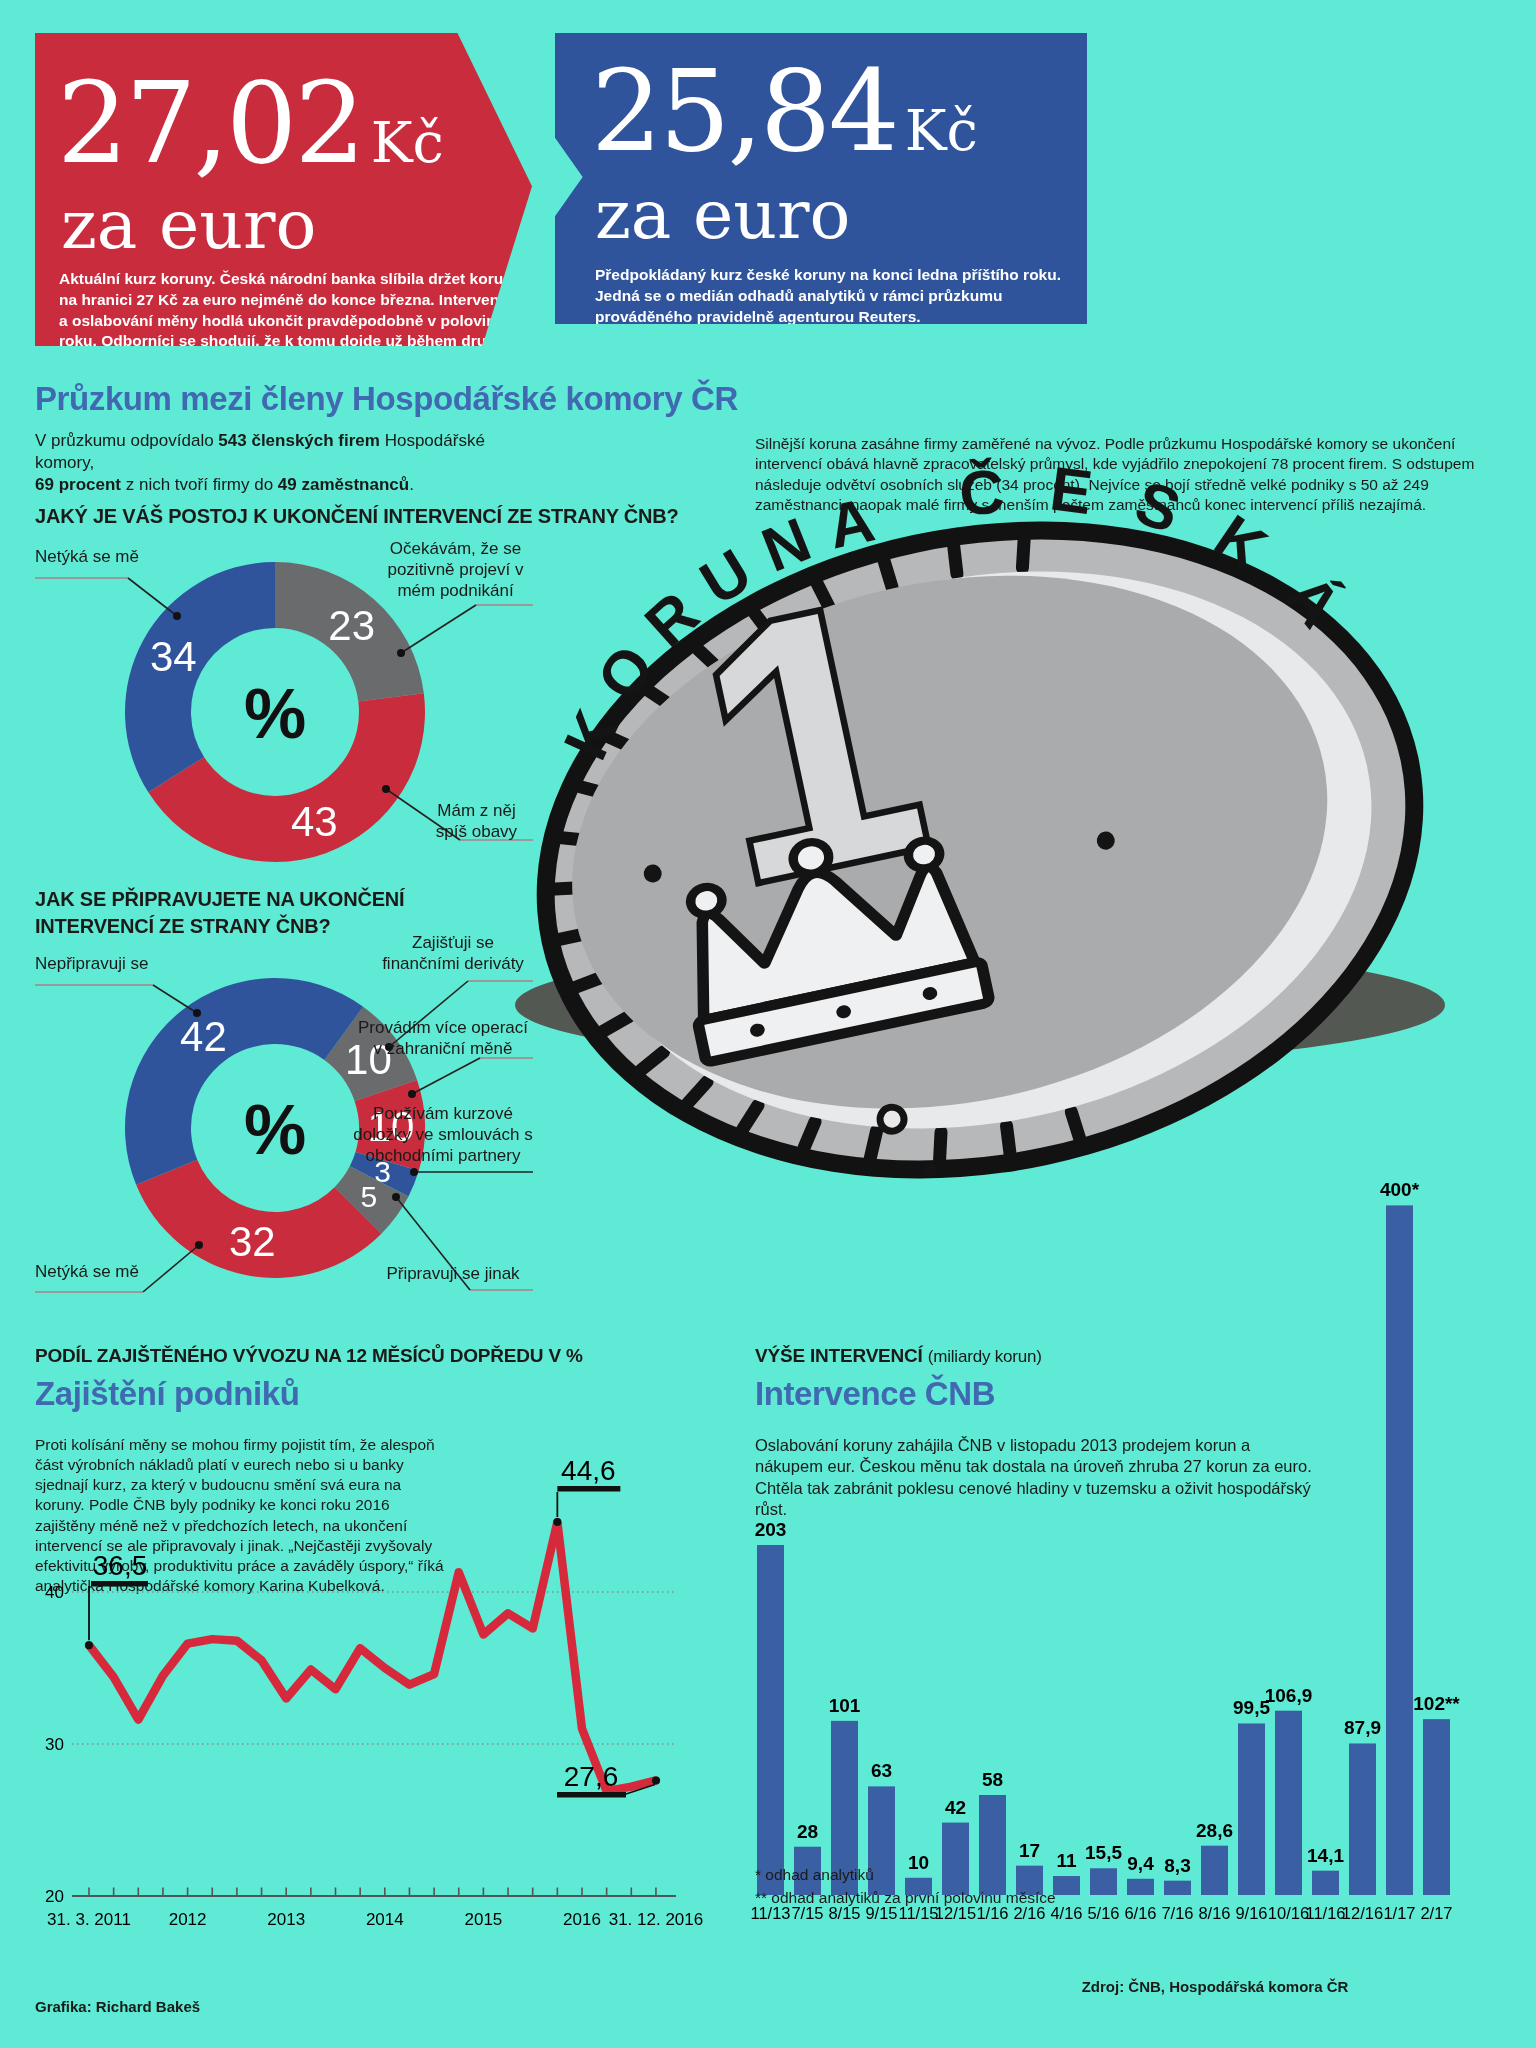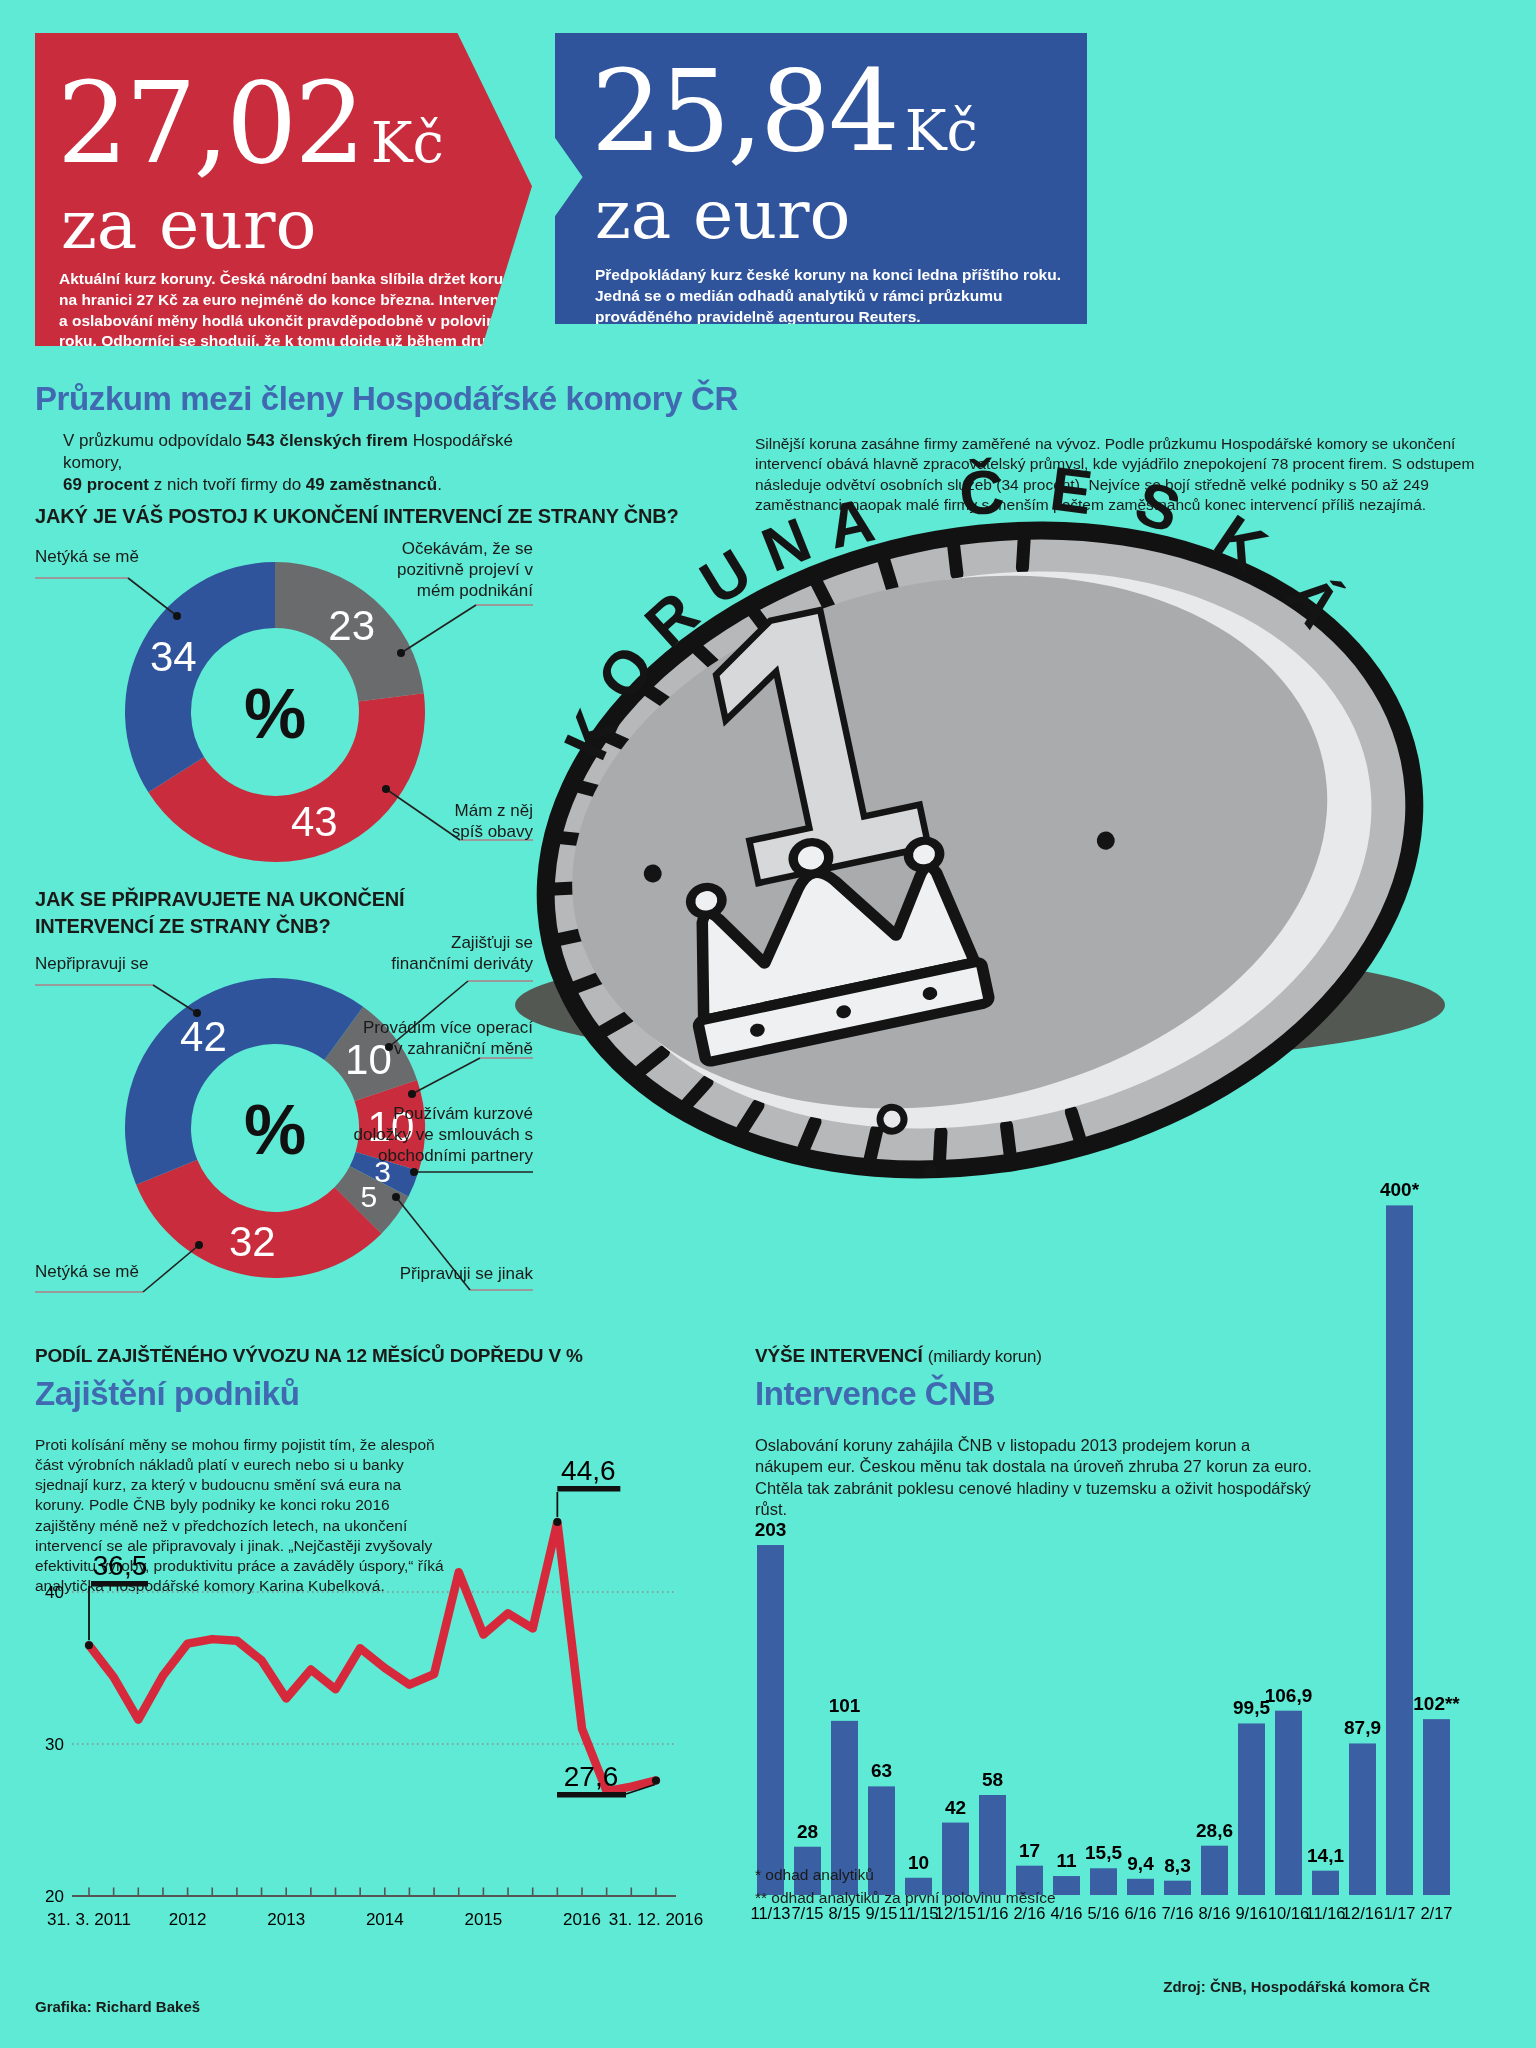--- a/index.html
+++ b/index.html
@@ -20,21 +20,21 @@
   .big-per{font-family:"DejaVu Serif","Liberation Serif",serif;font-size:68px;line-height:1;}
   .banner p{margin:0;font-size:15.5px;line-height:1.34;font-weight:700;}
   .banner-blue p{font-weight:700;}
 
   .h1{font-size:33px;font-weight:700;color:#4169b1;letter-spacing:-0.4px;white-space:nowrap;}
   .kicker{font-size:19px;font-weight:700;letter-spacing:-0.2px;white-space:nowrap;}
   .kicker .note{font-weight:400;font-size:17px;}
   .question{font-size:20px;font-weight:700;letter-spacing:-0.2px;line-height:1.35;}
   .body-text{font-size:15.5px;line-height:1.31;}
   .donut-label{font-size:17px;line-height:1.24;}
-  .t-right{text-align:right;}
+  .t-right{text-align:center;}
   .credit{font-size:15px;font-weight:700;}
   .footnotes{font-size:15.5px;line-height:1.5;}
 </style>
 </head>
 <body>
 
 <div class="page">
 
   <div class="abs banner banner-red">
     <div class="abs" style="left:22px;top:34px;">
@@ -46,21 +46,21 @@
 
   <div class="abs banner banner-blue">
     <div class="abs" style="left:36px;top:22px;">
       <span class="big-amount">25,84</span><span class="big-cur">Kč</span>
     </div>
     <div class="abs big-per" style="left:40px;top:148px;">za euro</div>
     <p class="abs" style="left:40px;top:232px;width:488px;">Předpokládaný kurz české koruny na konci ledna příštího roku. Jedná se o medián odhadů analytiků v rámci průzkumu prováděného pravidelně agenturou Reuters.</p>
   </div>
 
   <div class="abs h1" style="left:35px;top:380px;">Průzkum mezi členy Hospodářské komory ČR</div>
-  <div class="abs" style="left:35px;top:430px;width:500px;font-size:17px;line-height:1.3;margin-left:28px;"><span>V průzkumu odpovídalo </span><b>543 členských firem</b><span> Hospodářské komory,</span><br><b>69 procent</b><span> z nich tvoří firmy do </span><b>49 zaměstnanců</b><span>.</span></div>
+  <div class="abs" style="left:35px;top:430px;width:500px;font-size:17px;line-height:1.3;"><span>V průzkumu odpovídalo </span><b>543 členských firem</b><span> Hospodářské komory,</span><br><b>69 procent</b><span> z nich tvoří firmy do </span><b>49 zaměstnanců</b><span>.</span></div>
 
   <div class="abs body-text" style="left:755px;top:434px;width:745px;">Silnější koruna zasáhne firmy zaměřené na vývoz. Podle průzkumu Hospodářské komory se ukončení intervencí obává hlavně zpracovatelský průmysl, kde vyjádřilo znepokojení 78 procent firem. S odstupem následuje odvětví osobních služeb (34 procent). Nejvíce se bojí středně velké podniky s 50 až 249 zaměstnanci, naopak malé firmy s menším počtem zaměstnanců konec intervencí příliš nezajímá.</div>
 
   <div class="abs question" style="left:35px;top:503px;width:700px;">JAKÝ JE VÁŠ POSTOJ K UKONČENÍ INTERVENCÍ ZE STRANY ČNB?</div>
 
   <svg class="abs" style="left:30px;top:538px;" width="505" height="345" viewBox="0 0 505 345">
     <g id="donut1-layer">
         <path d="M245 24 A150 150 0 0 1 393.8172051971717 155.20001496535434 L328.3376349104161 163.47200838059842 A84 84 0 0 0 245 90 Z" fill="#6a6b6d"></path>
         <text x="321.71217637754364" y="86.98711592286669" text-anchor="middle" dy="0.35em" fill="#fff" font-size="42">23</text>
         <path d="M393.8172051971717 155.20001496535434 A150 150 0 0 1 118.35081117469771 254.37401924684943 L174.07645425783073 219.00945077823567 A84 84 0 0 0 328.3376349104161 163.47200838059842 Z" fill="#c92c3d"></path>

